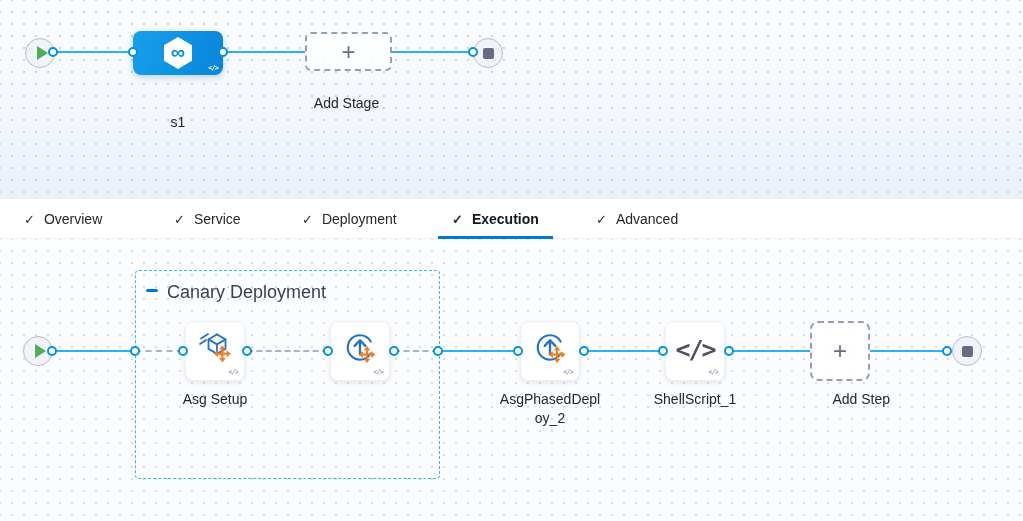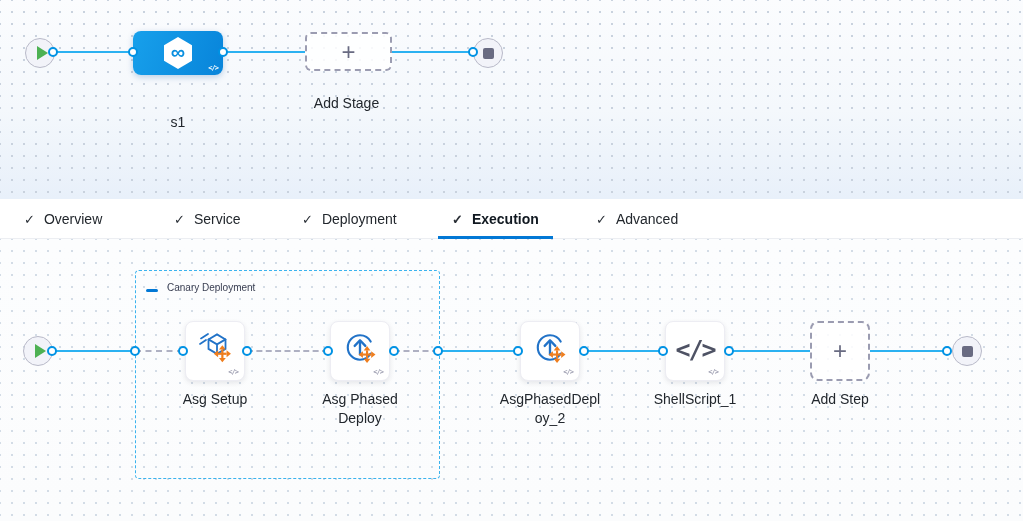--- a/index.html
+++ b/index.html
@@ -60,21 +60,21 @@
 
   .node-label { position:absolute; font-size:14px; color:#22272d; text-align:center;
     line-height:19px; }
   .wrap-any { overflow-wrap:anywhere; }
 
   
   .group-box { position:absolute; left:135px; top:31px; width:305px; height:209px;
     border:1px dashed #3ab3ee; border-radius:4px; z-index:1; }
   .group-minus { position:absolute; left:146px; top:50px; width:12px; height:3px;
     background:#0278d5; border-radius:2px; cursor:pointer; z-index:3; }
-  .group-label { position:absolute; left:167px; top:43px; font-size:10px; color:#3a3f52; z-index:3; }
+  .group-label { position:absolute; left:167px; top:43px; font-size:18px; color:#3a3f52; z-index:3; }
 
   
   .tabbar { position:relative; width:1023px; height:40px; background:#fff;
     border-bottom:1px solid #eceef2; }
   .tab { position:absolute; top:0; height:40px; display:flex; align-items:center;
     gap:9px; padding:0 14px; font-size:14px; color:#22272d; cursor:pointer; }
   .tab .check { font-size:13px; color:#2a2f36; }
   .tab.active { font-weight:bold; color:#101820; }
   .tab.active::after { content:""; position:absolute; left:0; right:0; bottom:0;
     height:3px; background:#0278d5; }
@@ -197,21 +197,20 @@
             <path d="M23 12l-5.6 4.4V7.6z"></path>
           <rect x="10.6" y="6.6" width="2.8" height="10.8"></rect>
           <rect x="6.6" y="10.6" width="10.8" height="2.8"></rect>
         </g>
       </svg>
     </div>
     <div class="code-glyph">&lt;/&gt;</div>
   </div>
   <div class="port" style="left:323px;top:107px;"></div>
   <div class="port" style="left:389px;top:107px;"></div>
-  <div class="node-label" style="left:308px;top:151px;width:104px;">Asg Phased Deploy</div>
 
   <div class="port" style="left:433px;top:107px;"></div>
 
   <div class="step-node" style="left:520px;">
     <div class="icon-wrap">
       <svg width="34" height="34" viewBox="0 0 32 32">
         <circle cx="16" cy="16" r="11.5" stroke="#2273c8" stroke-width="2" fill="none" stroke-dasharray="60 12" stroke-dashoffset="-6" stroke-linecap="round"></circle>
         <g stroke="#2273c8" stroke-width="2.2" fill="none" stroke-linecap="round" stroke-linejoin="round">
           <path d="M16 22.5V10"></path>
             <path d="M11 14.5l5-5.3 5 5.3"></path>
@@ -238,19 +237,19 @@
     </div>
     <div class="code-glyph">&lt;/&gt;</div>
   </div>
   <div class="port" style="left:658px;top:107px;"></div>
   <div class="port" style="left:724px;top:107px;"></div>
   <div class="node-label" style="left:645px;top:151px;width:100px;">ShellScript_1</div>
 
   <div class="add-box" style="left:810px;top:82px;width:60px;height:60px;border-radius:8px;">
     <span class="plus">+</span>
   </div>
-  <div class="node-label" style="left:790px;top:151px;width:100px;">Add Step</div>
+  <div class="node-label" style="left:790px;top:151px;width:100px;text-align:right;">Add Step</div>
 
   <div class="port" style="left:942px;top:107px;"></div>
   <div class="term" style="left:952px;top:97px;">
     <div class="sq"></div>
   </div>
 </div>
 
 </body></html>

